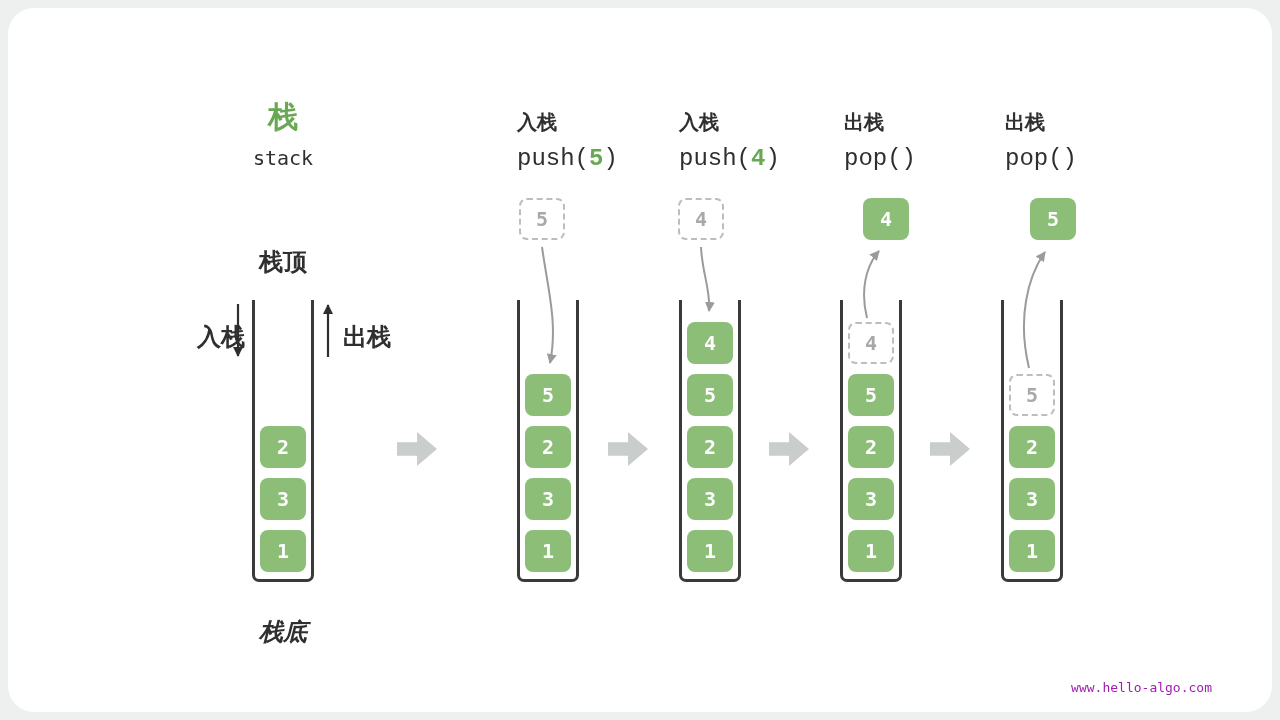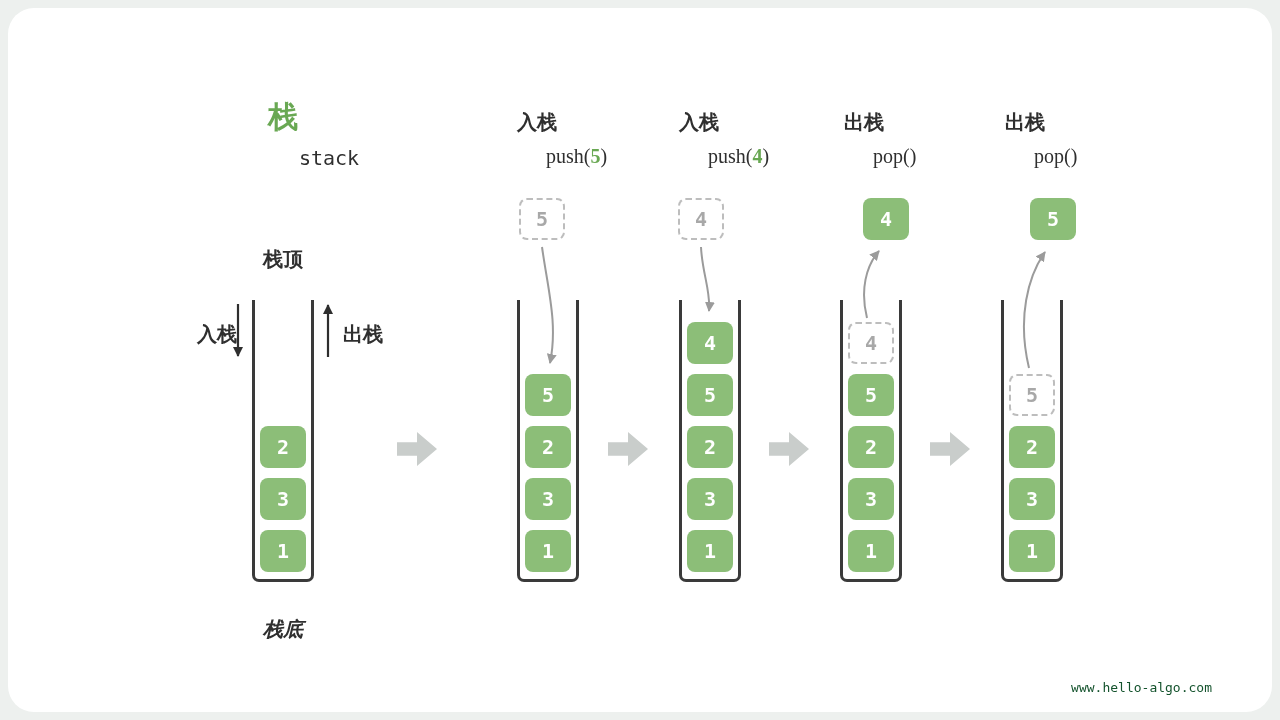--- a/index.html
+++ b/index.html
@@ -18,24 +18,24 @@
     background:#ffffff;border-radius:26px;z-index:0;
   }
   .arrow-layer{position:absolute;left:0;top:0;width:1280px;height:720px;z-index:2;pointer-events:none;}
 
   .title-zh{
     position:absolute;left:283px;top:97px;transform:translateX(-50%);
     font-size:30px;font-weight:bold;color:var(--green_text);z-index:3;
   }
   .title-en{
     position:absolute;left:283px;top:146px;transform:translateX(-50%);
-    font-family:"DejaVu Sans Mono",monospace;font-size:20px;color:var(--ink);z-index:3;margin-left:46px;
+    font-family:"DejaVu Sans Mono",monospace;font-size:20px;color:var(--ink);z-index:3;
   }
 
-  .lbl{position:absolute;font-size:20px;font-weight:bold;color:var(--ink);z-index:3;}
+  .lbl{position:absolute;font-size:24px;font-weight:bold;color:var(--ink);z-index:3;}
   .top-lbl{left:283px;top:246px;transform:translateX(-50%);}
   .bottom-lbl{left:283px;top:616px;transform:translateX(-50%);font-style:italic;}
   .push-lbl{left:197px;top:321px;}
   .pop-lbl{left:343px;top:321px;}
 
   .cont{
     position:absolute;top:300px;width:62px;height:282px;background:#ffffff;
     border:3px solid var(--container_border);border-top:none;
     border-radius:0 0 7px 7px;z-index:1;
   }
@@ -50,35 +50,35 @@
   .cell.ghost{
     background:#ffffff;border:2px dashed var(--ghost_border);color:var(--ghost_text);
   }
   .cx1{left:260px}.cx2{left:525px}.cx3{left:687px}.cx4{left:848px}.cx5{left:1009px}
   .r1{top:322px}.r2{top:374px}.r3{top:426px}.r4{top:478px}.r5{top:530px}
 
   .f2{left:519px;top:198px}.f3{left:678px;top:198px}.f4{left:863px;top:198px}.f5{left:1030px;top:198px}
 
   .hdr-zh{position:absolute;top:109px;font-size:20px;font-weight:bold;color:var(--ink);z-index:3;}
   .hdr-code{
-    position:absolute;top:145px;font-family:Liberation Serif, serif;
-    font-size:20px;color:var(--ink);z-index:3;white-space:pre;margin-left:29px;
+    position:absolute;top:145px;font-family:Liberation Mono, monospace;
+    font-size:24px;color:var(--ink);z-index:3;white-space:pre;
   }
   .hdr-code .argg{color:var(--green_text);font-weight:bold;}
   .c2{left:517px}.c3{left:679px}.c4{left:844px}.c5{left:1005px}
 
   .barrow{
     position:absolute;top:432px;width:40px;height:34px;background:var(--block_arrow);z-index:1;
     clip-path:polygon(0 30%,50% 30%,50% 0,100% 50%,50% 100%,50% 70%,0 70%);
   }
   .b1{left:397px}.b2{left:608px}.b3{left:769px}.b4{left:930px}
 
   .watermark{
     position:absolute;right:68px;top:680px;z-index:3;
-    font-family:"DejaVu Sans Mono",monospace;font-size:13px;color:#14532d;
+    font-family:"DejaVu Sans Mono",monospace;font-size:13px;color:#a21caf;
   }
 </style>
 </head>
 <body>
 
 <div class="card"></div>
 
 <svg class="arrow-layer" viewBox="0 0 1280 720">
   <defs>
     <marker id="md" markerWidth="11" markerHeight="10" refX="9" refY="5" orient="auto" markerUnits="userSpaceOnUse">

